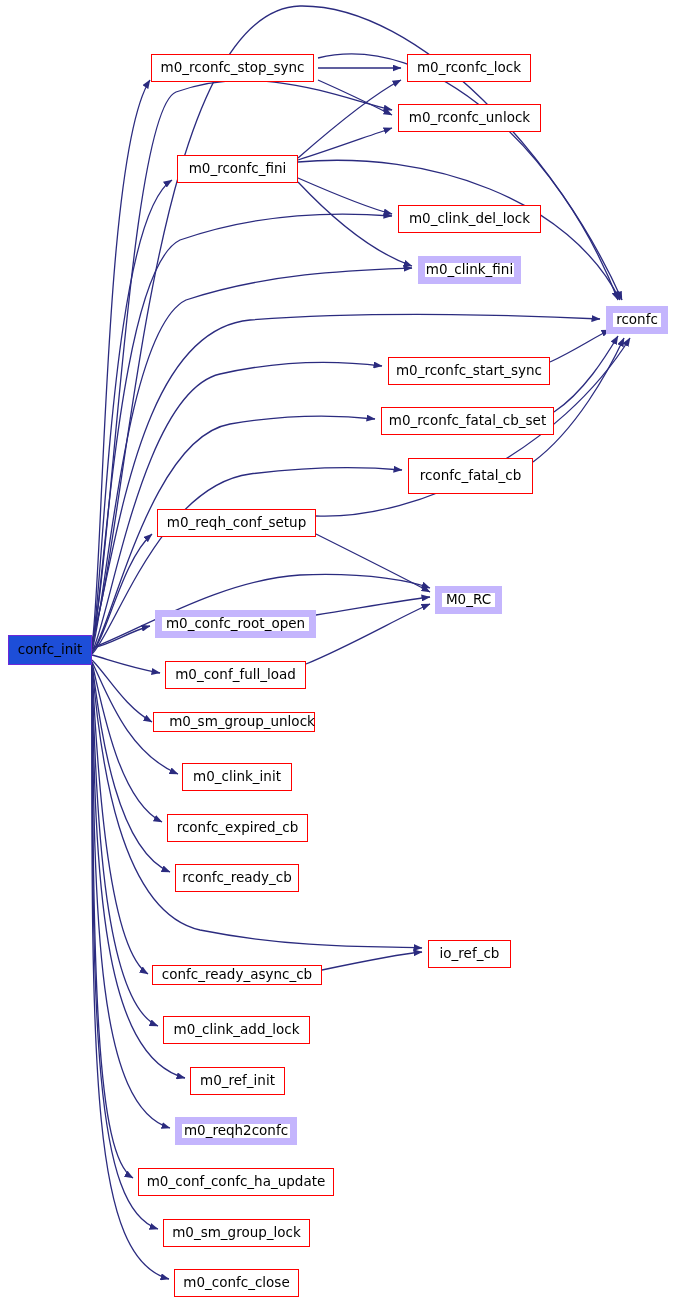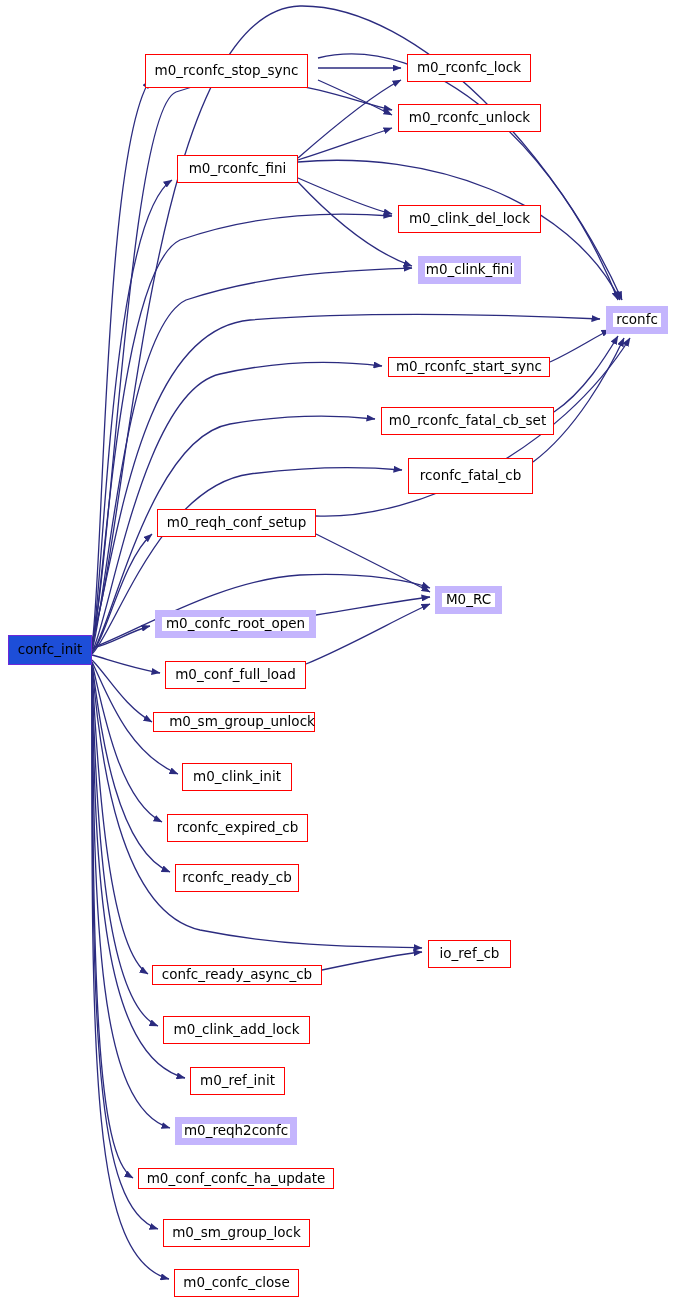--- a/index.html
+++ b/index.html
@@ -104,42 +104,42 @@
         <path d="M 316,615 C 360,608 404,600 430,597" marker-end="url(#arrowhead)"></path>
         <path d="M 306,664 C 350,646 402,616 430,604" marker-end="url(#arrowhead)"></path>
         <path d="M 322,970 C 360,962 400,954 422,952" marker-end="url(#arrowhead)"></path>
       </g>
   </svg>
 
   <div id="nodes-layer">
       <div class="gnode current" style="left: 8px; top: 635px; width: 84px; height: 30px;">
         <span class="nlabel">confc_init</span>
       </div>
-      <div class="gnode" style="left: 145px; top: 54px; width: 163px; height: 34px;">
+      <div class="gnode" style="left: 151px; top: 54px; width: 163px; height: 28px;">
         <span class="nlabel">m0_rconfc_stop_sync</span>
       </div>
       <div class="gnode" style="left: 407px; top: 54px; width: 124px; height: 28px;">
         <span class="nlabel">m0_rconfc_lock</span>
       </div>
       <div class="gnode" style="left: 398px; top: 104px; width: 143px; height: 28px;">
         <span class="nlabel">m0_rconfc_unlock</span>
       </div>
       <div class="gnode" style="left: 177px; top: 155px; width: 121px; height: 28px;">
         <span class="nlabel">m0_rconfc_fini</span>
       </div>
       <div class="gnode" style="left: 398px; top: 205px; width: 143px; height: 28px;">
         <span class="nlabel">m0_clink_del_lock</span>
       </div>
       <div class="gnode black-border" style="left: 418px; top: 256px; width: 103px; height: 28px;">
         <span class="nlabel">m0_clink_fini</span>
       </div>
       <div class="gnode black-border" style="left: 606px; top: 306px; width: 62px; height: 28px;">
         <span class="nlabel">rconfc</span>
       </div>
-      <div class="gnode" style="left: 388px; top: 357px; width: 162px; height: 20px;">
+      <div class="gnode" style="left: 388px; top: 357px; width: 162px; height: 28px;">
         <span class="nlabel">m0_rconfc_start_sync</span>
       </div>
       <div class="gnode" style="left: 381px; top: 407px; width: 173px; height: 28px;">
         <span class="nlabel">m0_rconfc_fatal_cb_set</span>
       </div>
       <div class="gnode" style="left: 408px; top: 458px; width: 125px; height: 36px;">
         <span class="nlabel">rconfc_fatal_cb</span>
       </div>
       <div class="gnode" style="left: 157px; top: 509px; width: 159px; height: 28px;">
         <span class="nlabel">m0_reqh_conf_setup</span>
@@ -173,21 +173,21 @@
       </div>
       <div class="gnode" style="left: 163px; top: 1016px; width: 147px; height: 28px;">
         <span class="nlabel">m0_clink_add_lock</span>
       </div>
       <div class="gnode" style="left: 190px; top: 1067px; width: 95px; height: 28px;">
         <span class="nlabel">m0_ref_init</span>
       </div>
       <div class="gnode black-border" style="left: 175px; top: 1117px; width: 122px; height: 28px;">
         <span class="nlabel">m0_reqh2confc</span>
       </div>
-      <div class="gnode" style="left: 138px; top: 1168px; width: 196px; height: 21px;">
+      <div class="gnode" style="left: 138px; top: 1168px; width: 196px; height: 28px;">
         <span class="nlabel">m0_conf_confc_ha_update</span>
       </div>
       <div class="gnode" style="left: 163px; top: 1219px; width: 147px; height: 28px;">
         <span class="nlabel">m0_sm_group_lock</span>
       </div>
       <div class="gnode" style="left: 174px; top: 1269px; width: 125px; height: 28px; text-align: right;">
         <span class="nlabel">m0_confc_close</span>
       </div>
     </div>
 

